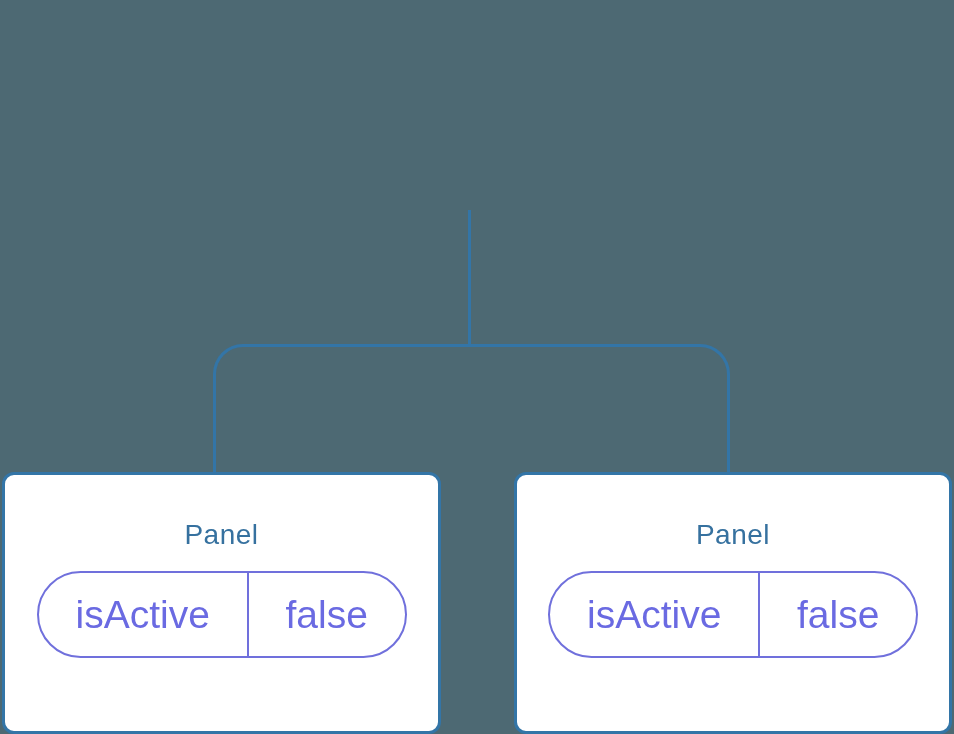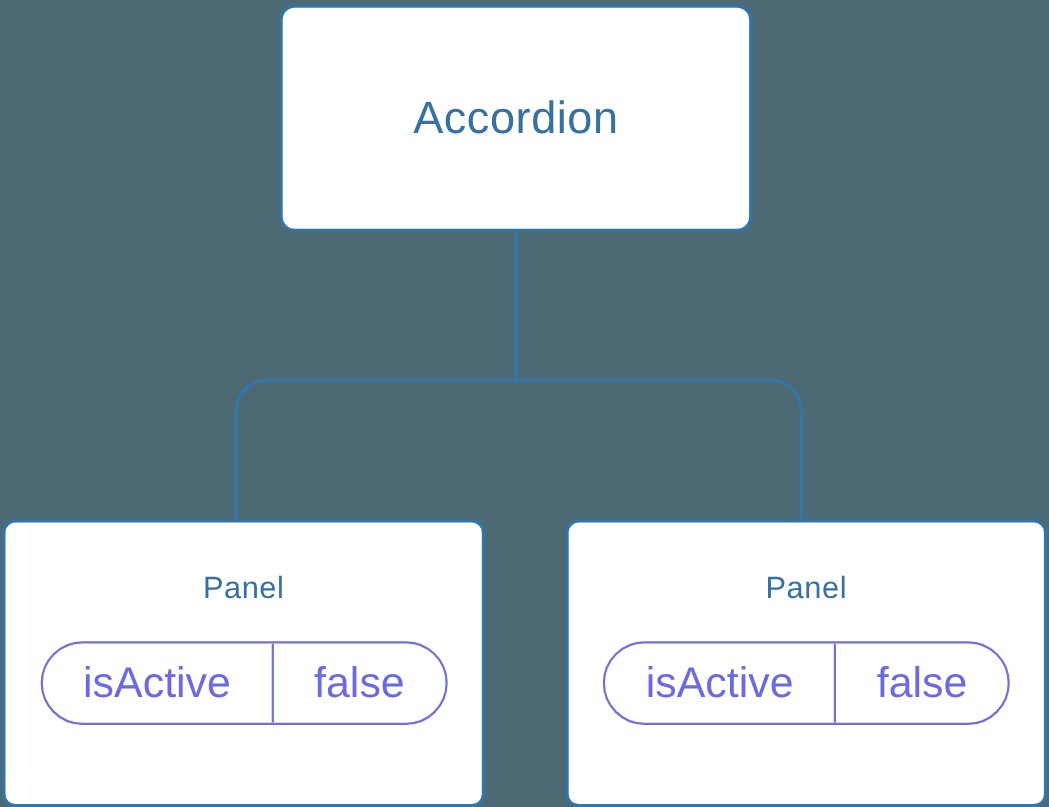--- a/index.html
+++ b/index.html
@@ -67,22 +67,22 @@
     position: absolute;
     left: 213px; top: 344px;
     width: 517px; height: 130px;
     border: 3px solid var(--line-blue);
     border-bottom: none;
     border-radius: 30px 30px 0 0;
   }
 
   
   .pill {
-    margin-top: 34px;
-    width: 370px; height: 76px;
+    margin-top: 22px;
+    width: 370px; height: 87px;
     border: 2.5px solid var(--pill-border-purple);
     border-radius: 999px;
     display: flex;
     align-items: stretch;
     overflow: hidden;
     background: var(--node-background);
   }
   .pill-cell {
     display: flex;
     align-items: center;
@@ -94,23 +94,20 @@
     white-space: nowrap;
   }
   .pill-key   { flex: 0 0 57.5%; border-right: 2px solid var(--pill-border-purple); }
   .pill-value { flex: 1 1 auto; }
 </style>
 </head>
 <body>
 
 <div class="stage">
 
-  <div class="node node-root">
-    <span class="node-title">Accordion</span>
-  </div>
 
   <div class="stem"></div>
   <div class="branch"></div>
 
   <div class="node node-panel left">
     <span class="node-title">Panel</span>
     <div class="pill">
       <span class="pill-cell pill-key">isActive</span>
       <span class="pill-cell pill-value">false</span>
     </div>

